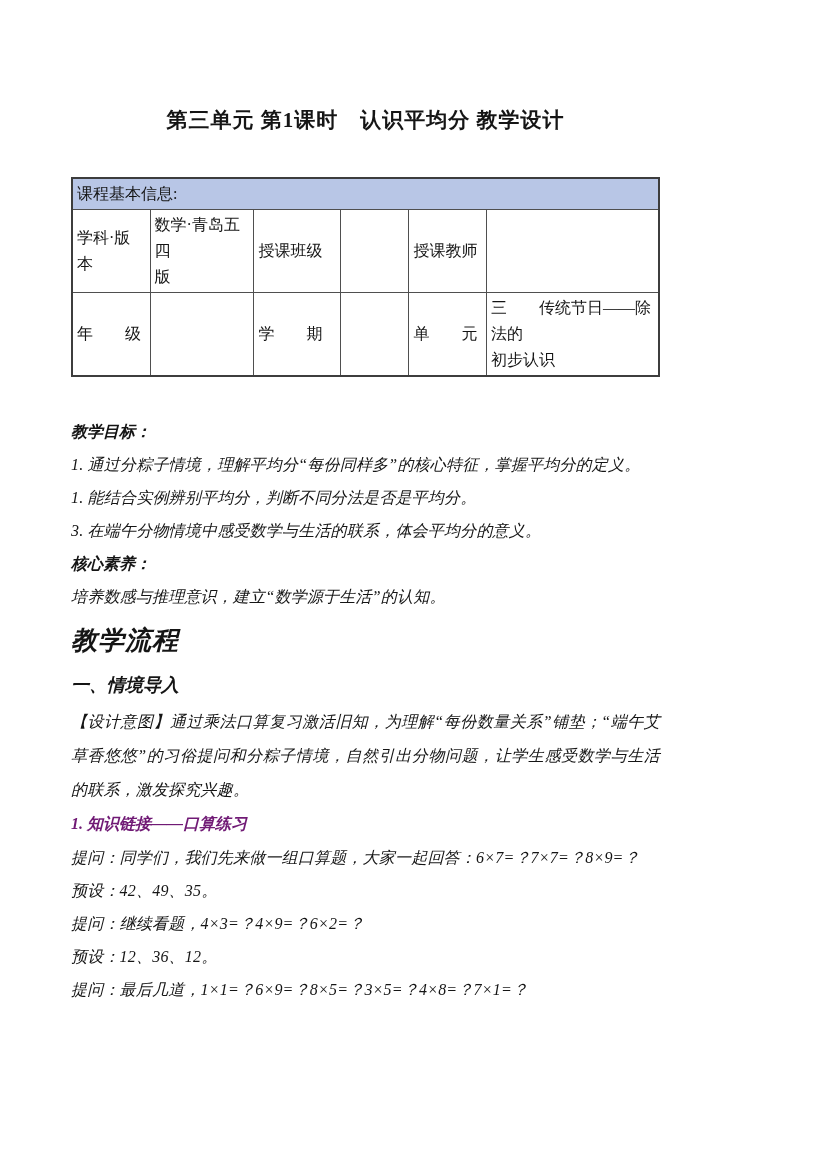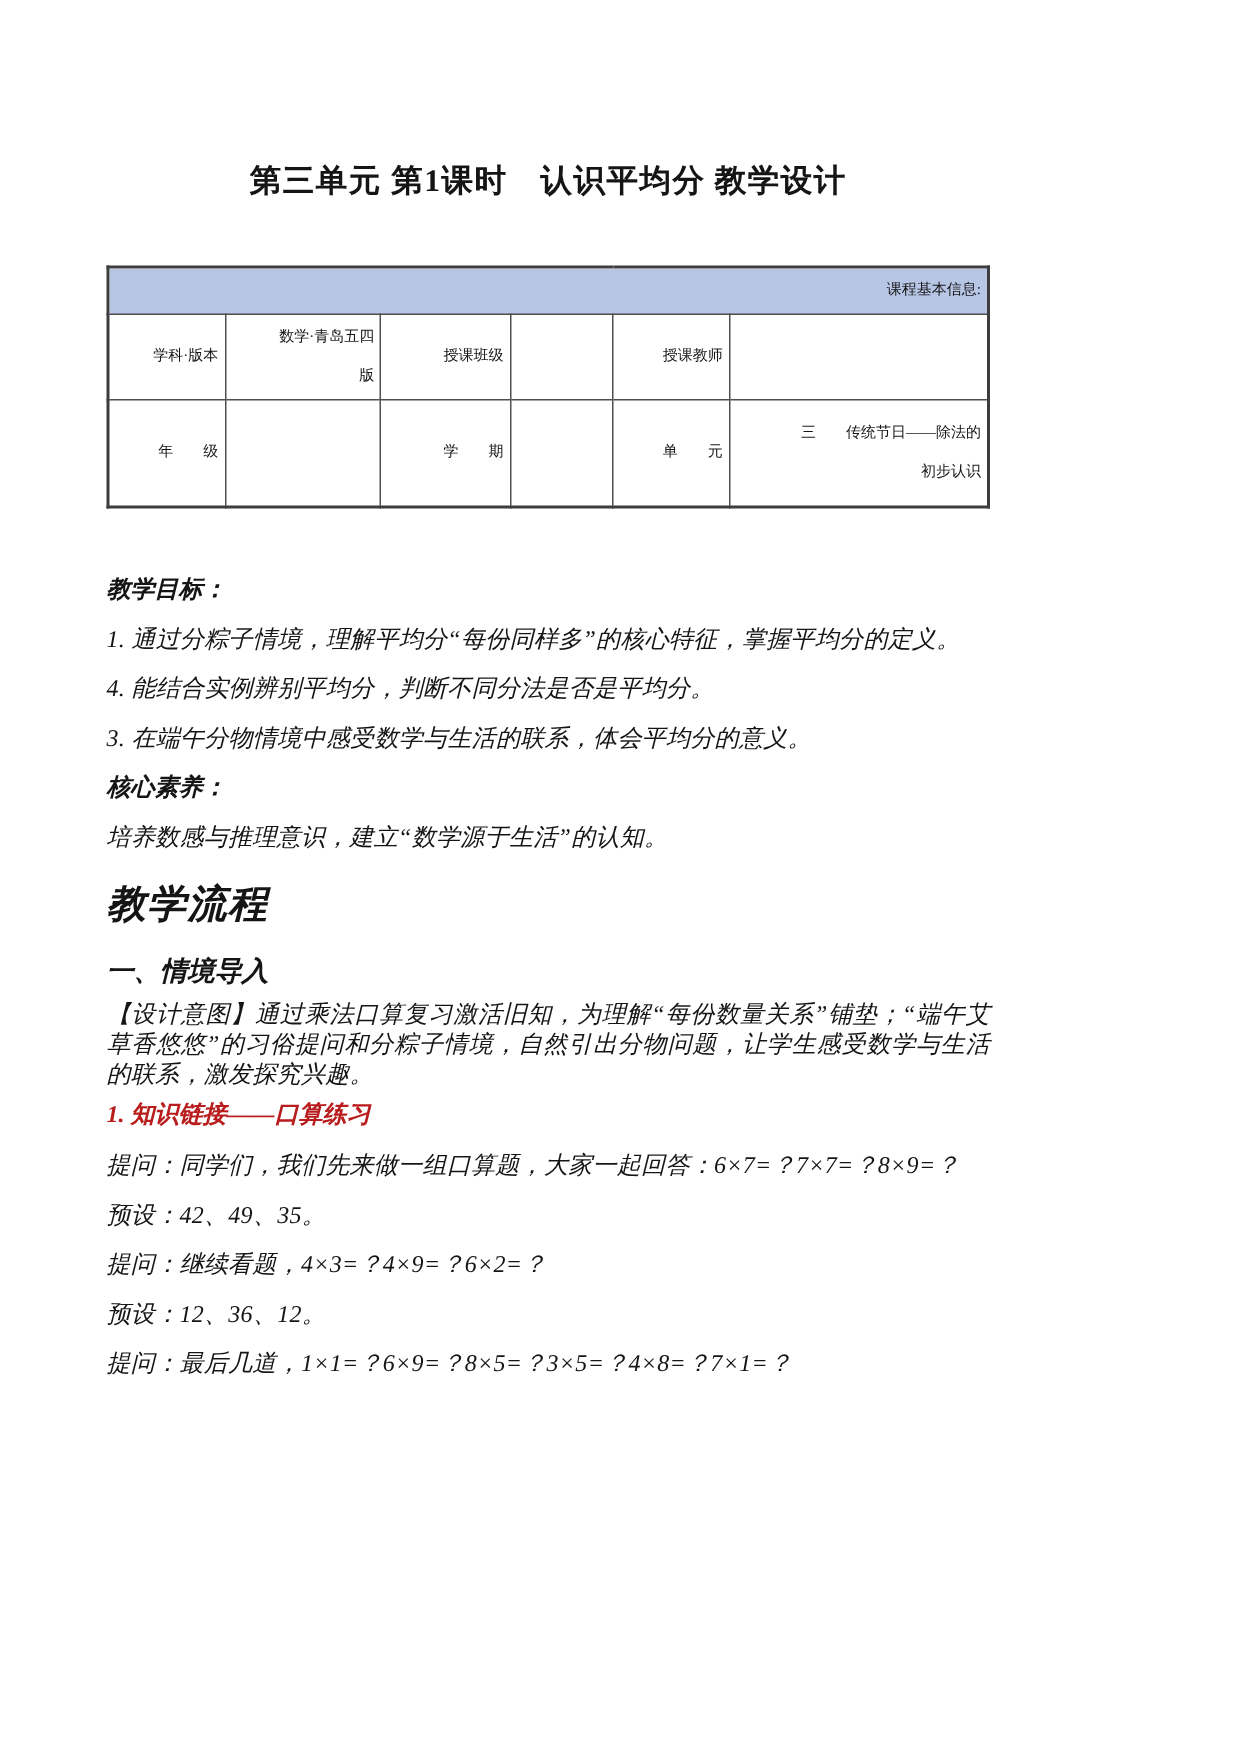--- a/index.html
+++ b/index.html
@@ -26,23 +26,23 @@
   }
   table.info-table {
     margin-top: 43px;
     width: 100%;
     border-collapse: collapse;
     table-layout: fixed;
     border: 2px solid #3d3d3d;
   }
   table.info-table td, table.info-table th {
     border: 1px solid #4f4f4f;
-    font-size: 10px;
+    font-size: 16px;
     font-weight: normal;
-    text-align: right;
+    text-align: left;
     vertical-align: middle;
     padding: 2px 4px;
     white-space: pre-line;
     line-height: 26px;
     overflow: hidden;
   }
   th.table-header {
     background: #b8c6e6;
     text-align: left;
     font-weight: bold;
@@ -67,28 +67,28 @@
   .objectives-heading { margin-top: 38px; }
   .flow-title {
     text-align: left; font-size: 26px; font-weight: bold;
     margin: 10px 0 0 0; line-height: 36px; letter-spacing: 1px;
   }
   .sub1-heading {
     font-size: 18px; font-weight: bold;
     margin: 6px 0 0 0; line-height: 40px;
   }
   .design-intent {
-    font-size: 16px; margin: 0; line-height: 20px;
+    font-size: 16px; margin: 0; line-height: 34px;
     text-align: justify; text-justify: inter-ideograph;
     letter-spacing: 0.2px;
   }
   .blue-heading {
     font-size: 16px; font-weight: bold;
     margin: 0; line-height: 34px;
-    color: #b91c1c;
+    color: #701a75;
   }
 </style>
 </head>
 <body>
 
 <div class="page">
 
   <h1 class="doc-title">第三单元 第1课时　认识平均分 教学设计</h1>
 
   <table class="info-table">
@@ -121,21 +121,21 @@
       <td>单　　元</td>
       <td>三　　传统节日——除法的
 初步认识</td>
     </tr>
   </tbody>
     </table>
 
   <div class="section">
     <p class="h-bold objectives-heading">教学目标：</p>
     <p class="body-line">1. 通过分粽子情境，理解平均分“每份同样多”的核心特征，掌握平均分的定义。</p>
-    <p class="body-line">4. 能结合实例辨别平均分，判断不同分法是否是平均分。</p>
+    <p class="body-line">1. 能结合实例辨别平均分，判断不同分法是否是平均分。</p>
     <p class="body-line">3. 在端午分物情境中感受数学与生活的联系，体会平均分的意义。</p>
   </div>
 
 
   <div class="section">
     <p class="h-bold">核心素养：</p>
     <p class="body-line">培养数感与推理意识，建立“数学源于生活”的认知。</p>
   </div>
 
   <div class="section">

